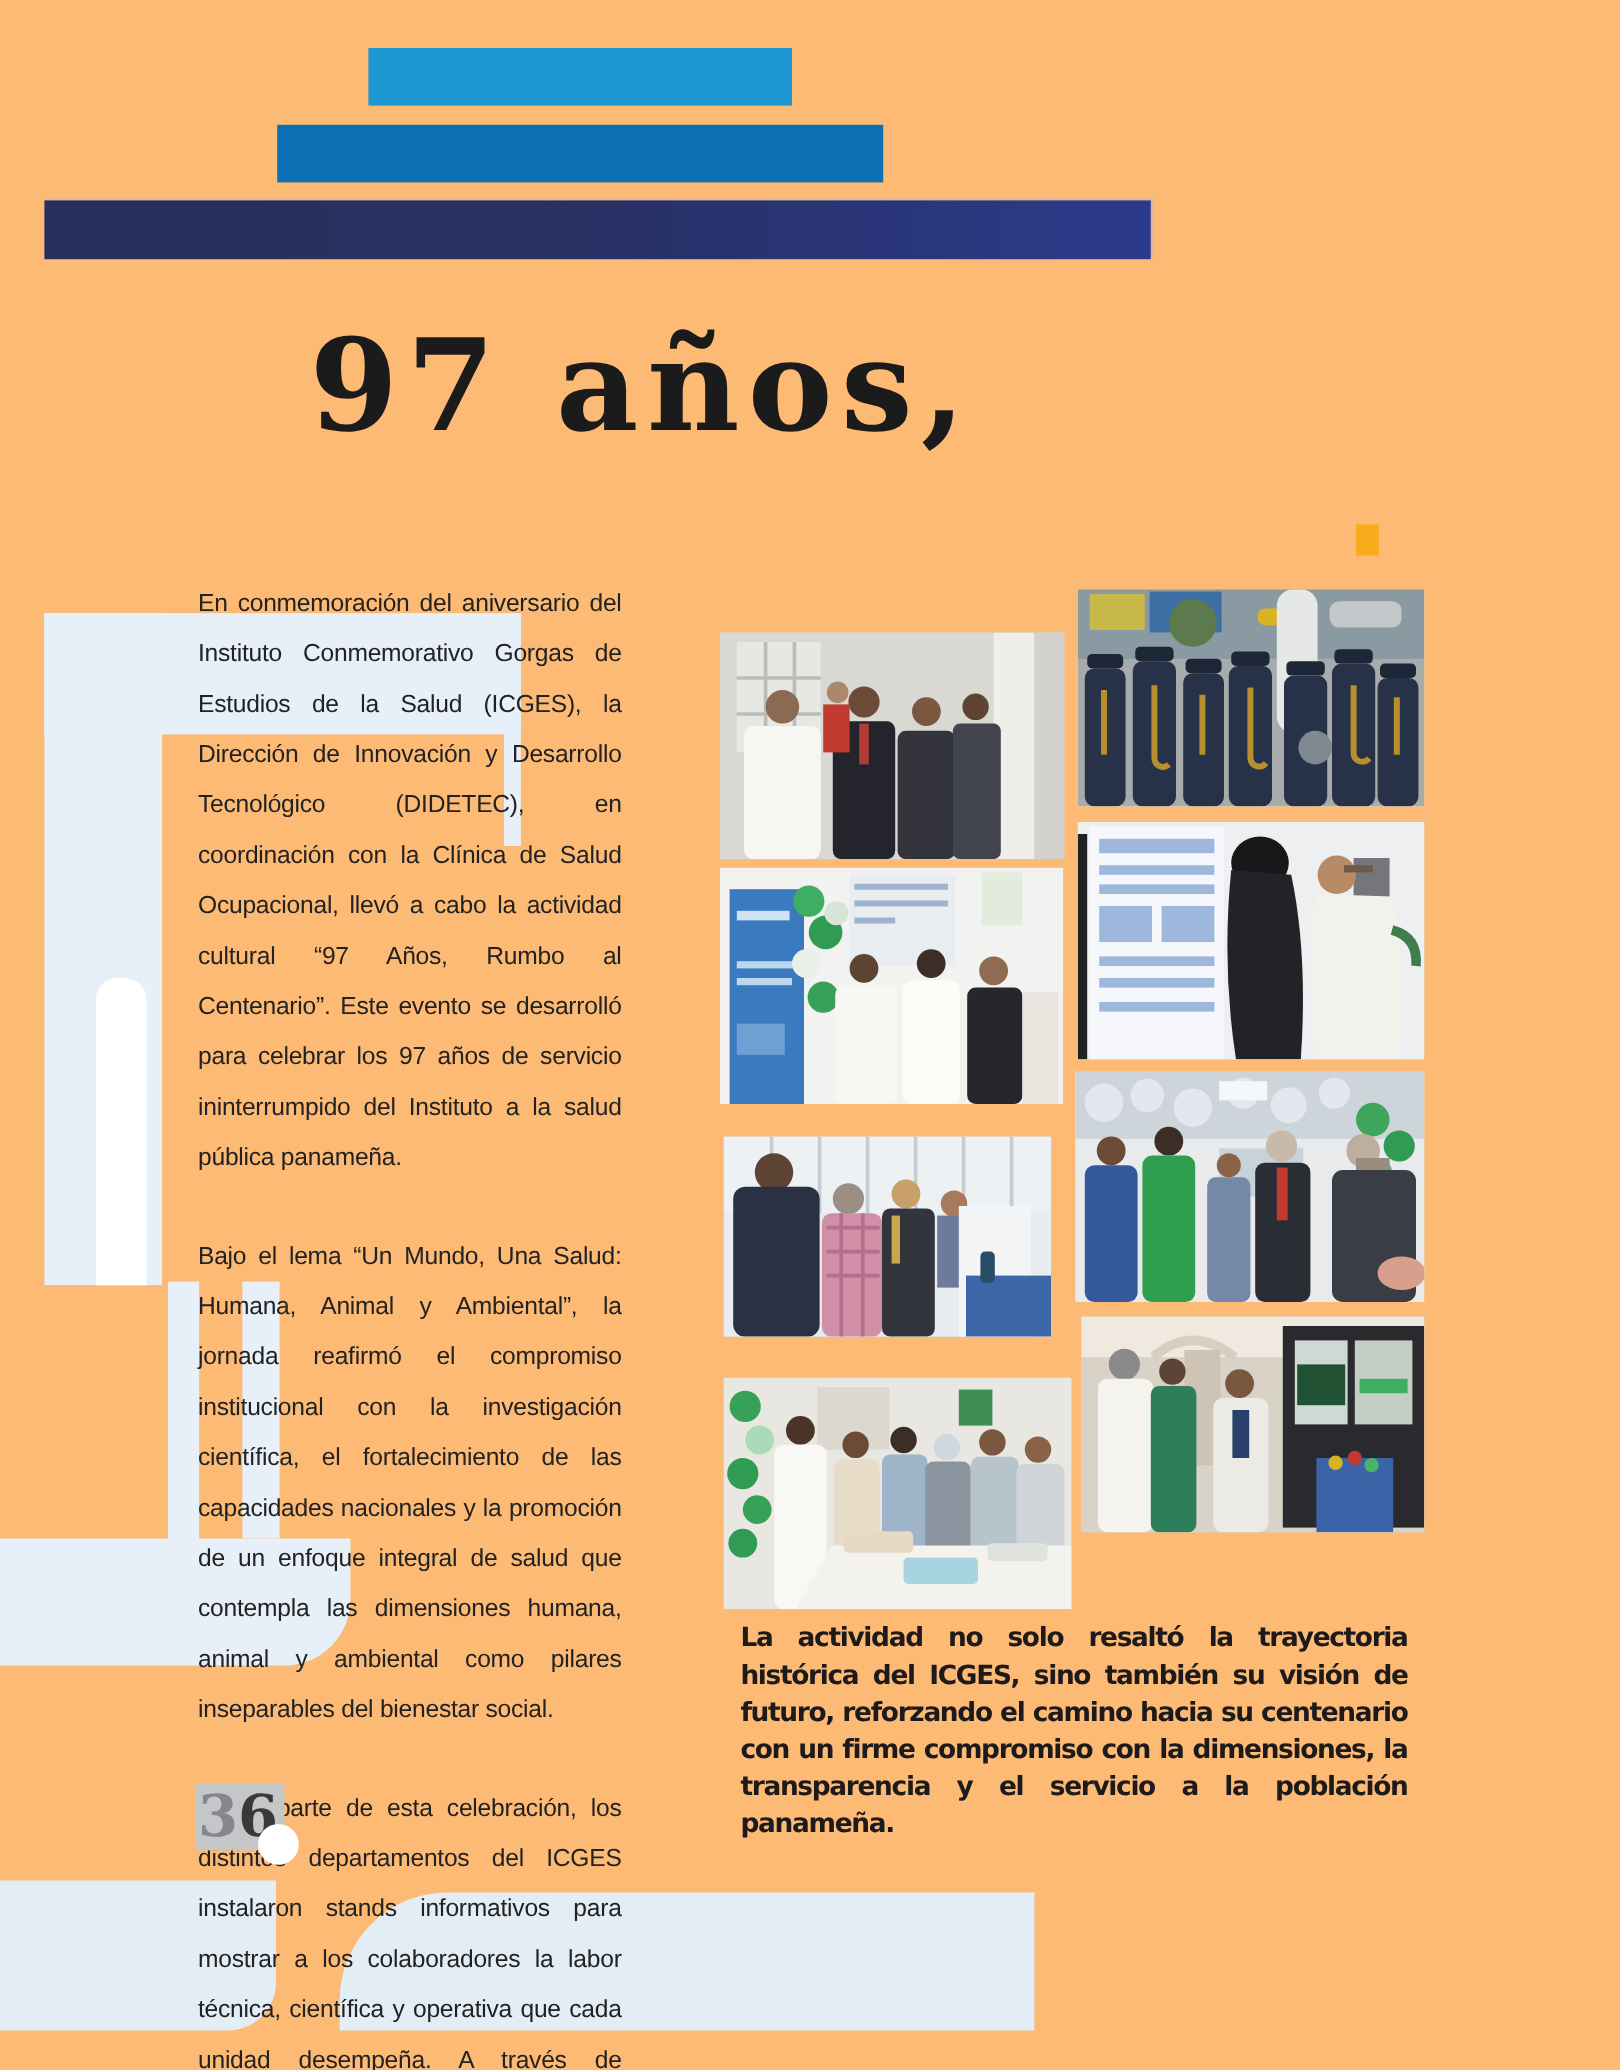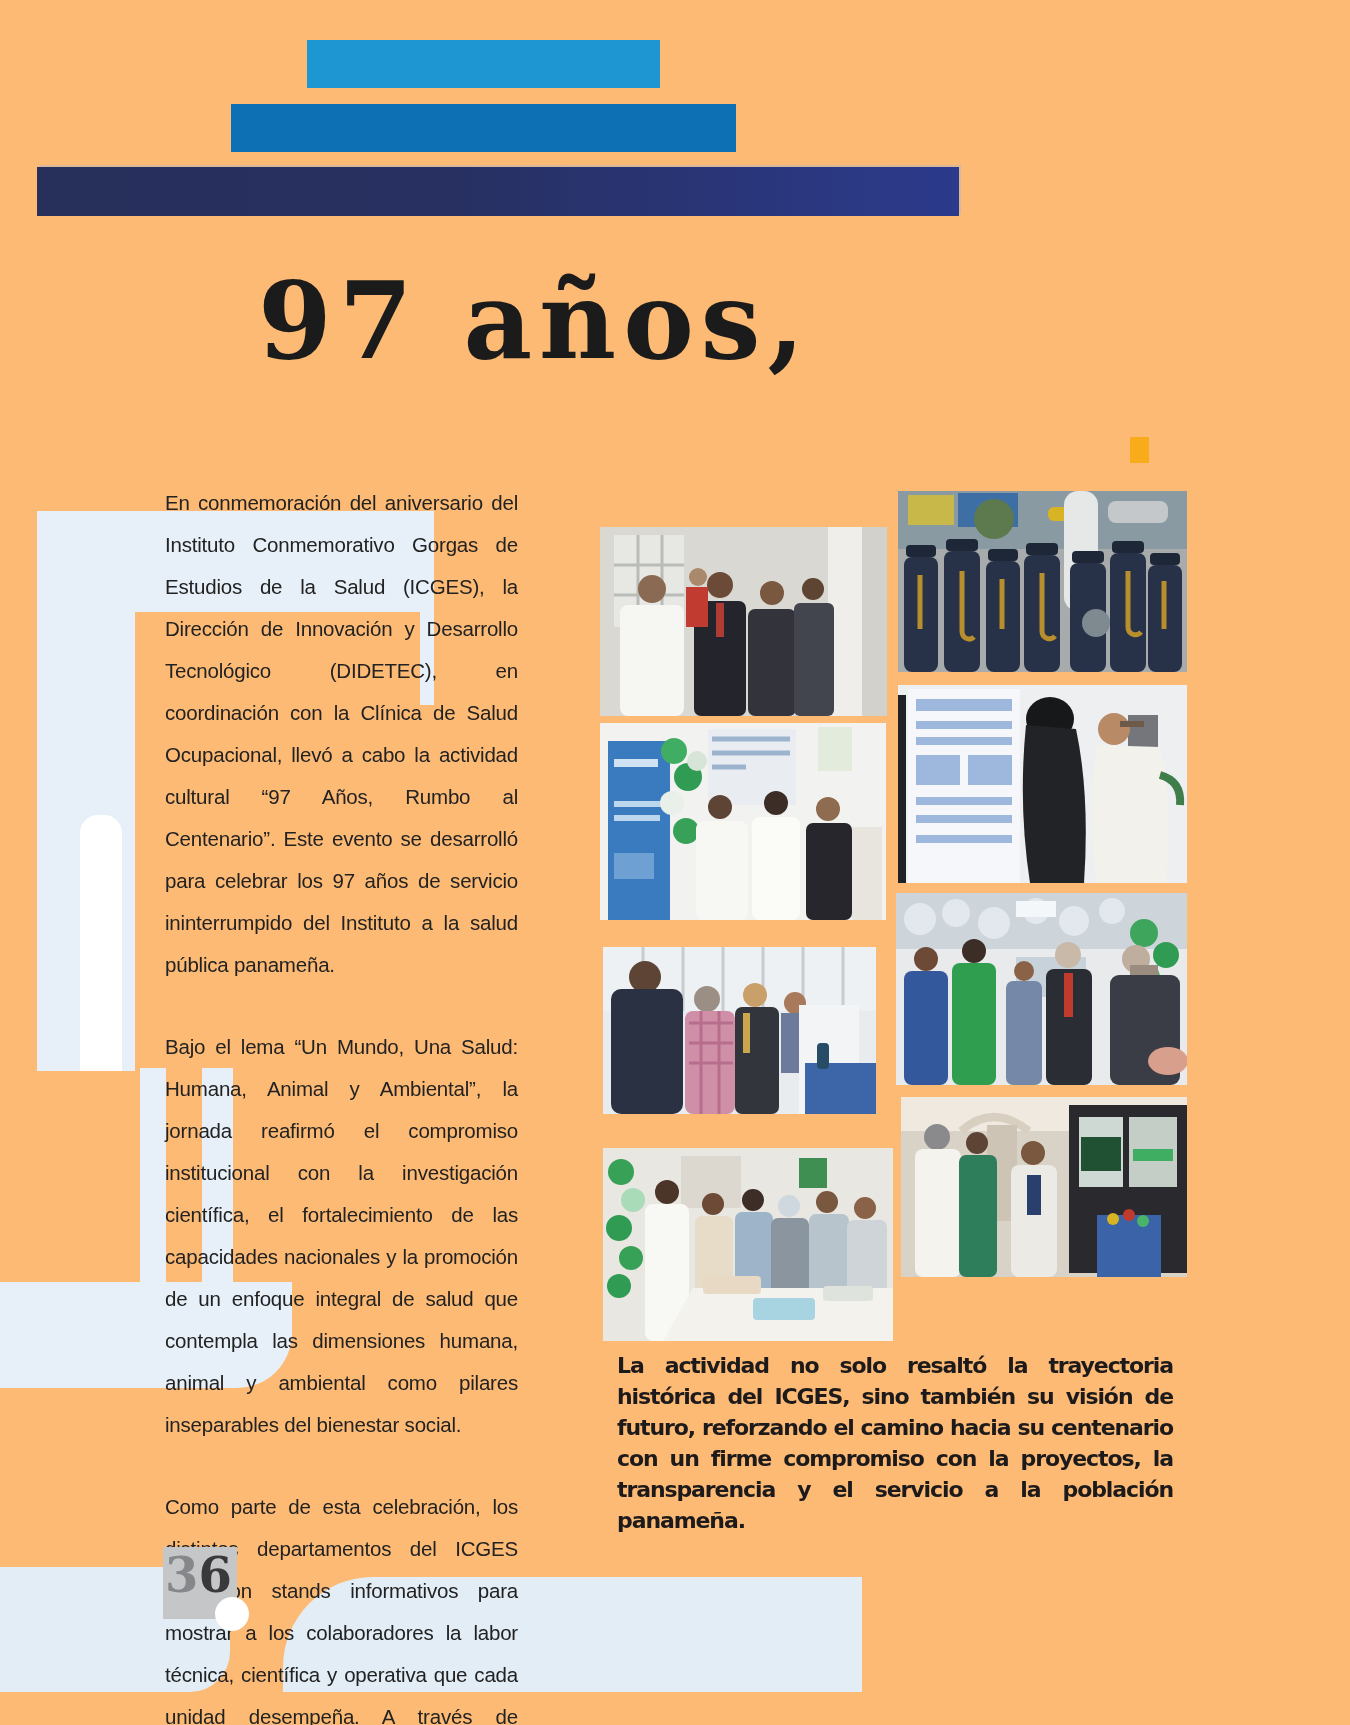--- a/index.html
+++ b/index.html
@@ -43,21 +43,21 @@
     position:absolute; left:617px; top:1350px; width:556px; margin:0;
     font-family:"DejaVu Sans", sans-serif; font-weight:bold;
     font-size:22px; line-height:31px; letter-spacing:-1.1px; word-spacing:-1px;
     color:#1d1a1b; text-align:justify;
   }
   
   .photo{position:absolute; overflow:hidden; background:#d8d8d4;}
   .photo svg{display:block; width:100%; height:100%;}
   
   .pagenum-box{
-    position:absolute; left:163px; top:1547px; width:74px; height:72px;
+    position:absolute; left:163px; top:1486px; width:74px; height:56px;
     background:#c5c6c8;
   }
   .pagenum-box .bite{
     position:absolute; right:-12px; bottom:-12px; width:34px; height:34px;
     background:#ffffff; border-radius:50%;
   }
   .pagenum{
     position:absolute; left:2px; top:0px; margin:0;
     font-family:"DejaVu Serif", serif; font-weight:bold; font-size:48px; line-height:56px;
   }
@@ -305,20 +305,20 @@
       <circle cx="132" cy="56" r="12" fill="#7a573f"></circle>
       <rect x="110" y="68" width="46" height="112" rx="8" fill="#eceae4"></rect>
       <rect x="126" y="78" width="14" height="40" fill="#28406b"></rect>
       <rect x="196" y="118" width="64" height="62" fill="#3b63a8"></rect>
       <circle cx="212" cy="122" r="6" fill="#d8b323"></circle>
       <circle cx="228" cy="118" r="6" fill="#c03b2e"></circle>
       <circle cx="242" cy="124" r="6" fill="#49b469"></circle>
     </svg>
   </div>
 
-  <p class="caption">La actividad no solo resaltó la trayectoria histórica del ICGES, sino también su visión de futuro, reforzando el camino hacia su centenario con un firme compromiso con la proyectos, la transparencia y el servicio a la población panameña.</p>
+  <p class="caption">La actividad no solo resaltó la trayectoria histórica del ICGES, sino también su visión de futuro, reforzando el camino hacia su centenario con un firme compromiso con la dimensiones, la transparencia y el servicio a la población panameña.</p>
 
   <div class="pagenum-box">
     <p class="pagenum"><span class="d3">3</span><span class="d6">6</span></p>
     <div class="bite"></div>
   </div>
 
 </div>
 
 </body></html>

